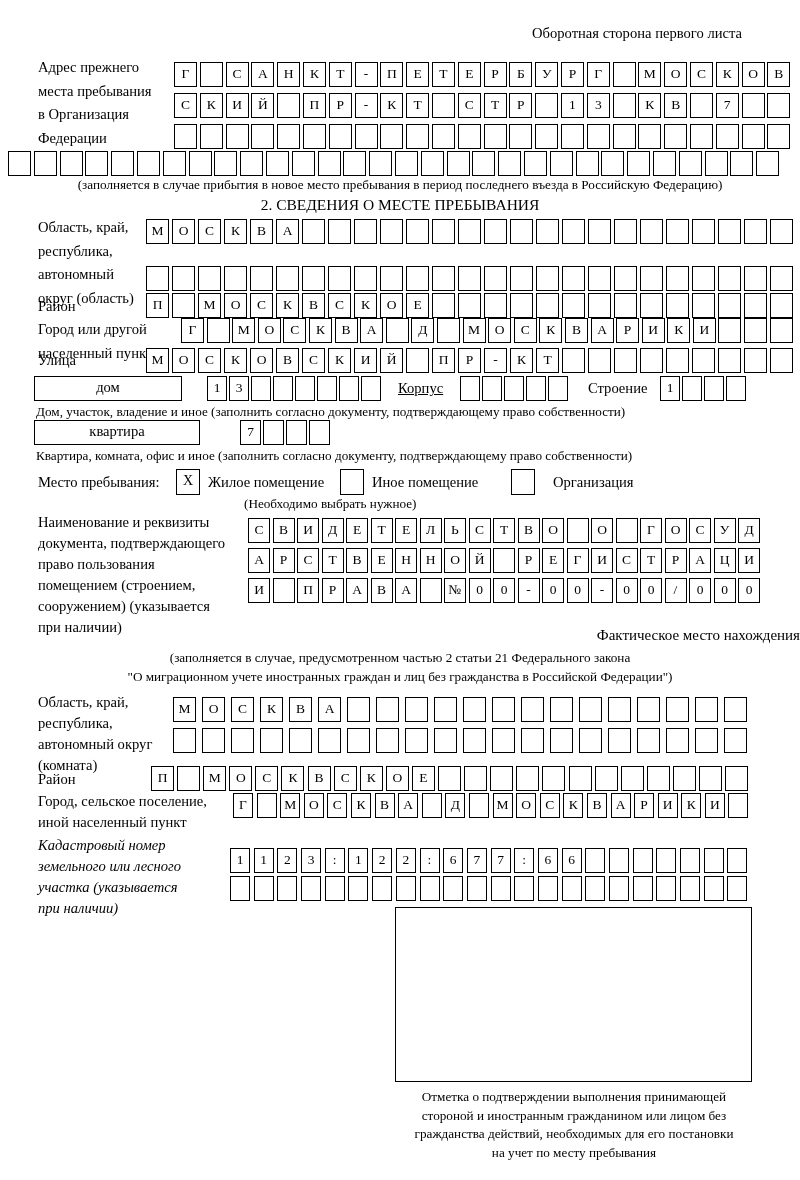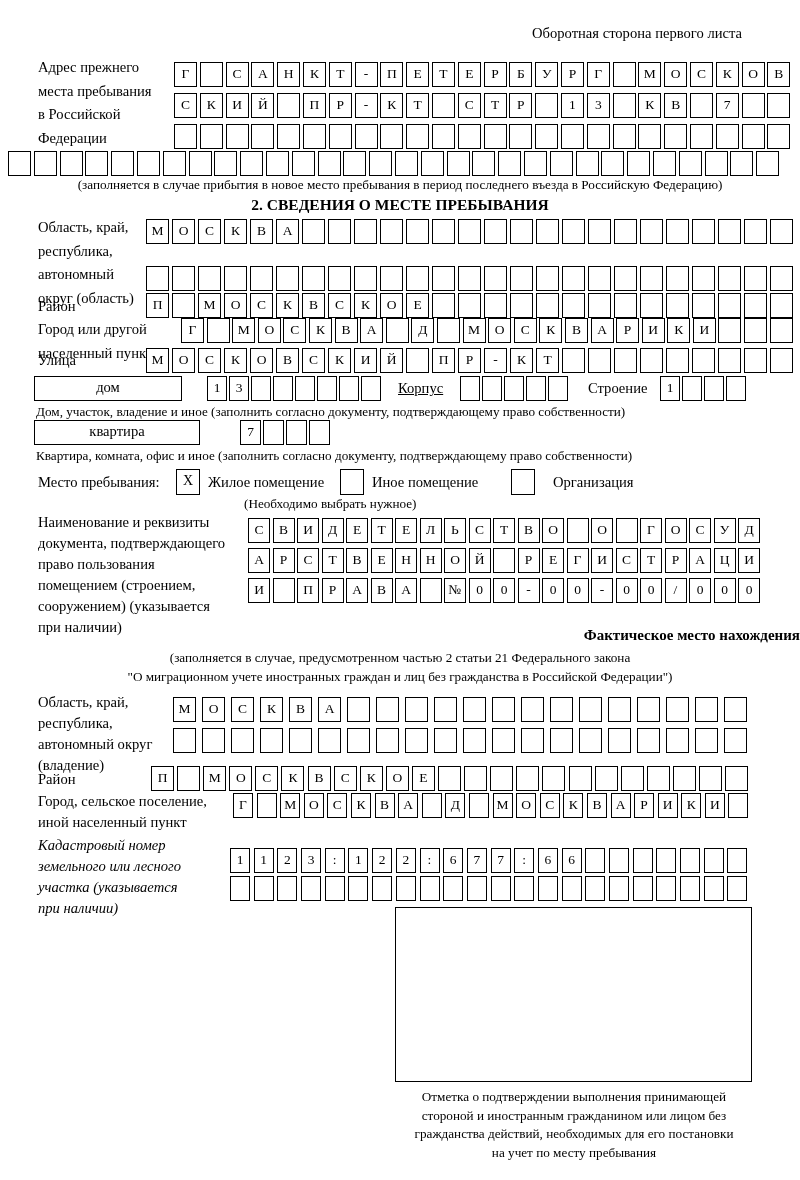--- a/index.html
+++ b/index.html
@@ -6,21 +6,21 @@
   #page{
     position:relative;width:800px;height:1180px;background:#fff;
     font-family:"Liberation Serif","DejaVu Serif",serif;color:#000;overflow:hidden;
   }
   .abs{position:absolute;}
   .lbl{font-size:14.6px;line-height:23.5px;white-space:nowrap;}
   .lh21{line-height:21px;}
   .lh22{line-height:21px;}
   .cap{font-size:13.2px;white-space:nowrap;}
   .center{left:0;width:800px;text-align:center;}
-  .hdr{font-weight:bold;font-size:15.5px;}
+  .hdr{font-weight:normal;font-size:15.5px;}
   .cells{position:absolute;display:flex;gap:2.8px;}
   .cell{
     box-sizing:border-box;flex:0 0 auto;
     width:var(--cw,23px);height:25px;border:1.6px solid #000;
     font-size:13.5px;line-height:21px;text-align:center;background:#fff;
   }
   .bigbox{
     box-sizing:border-box;position:absolute;height:25px;border:1.7px solid #000;
     text-align:center;font-size:14.6px;line-height:21px;background:#fff;
   }
@@ -34,21 +34,21 @@
 </head>
 <body>
 
 <div id="page">
 
   <div class="abs lbl" style="left:420px;top:22px;width:322px;text-align:right;">Оборотная сторона первого листа</div>
 
   <div class="abs lbl capblock" style="left:38px;top:56px;">
     <div>Адрес прежнего</div>
     <div>места пребывания</div>
-    <div>в Российской</div>
+    <div>в Организация</div>
     <div>Федерации</div>
   </div>
 
   <div class="cells" style="left:174px;top:62px;">
       <span class="cell">Г</span>
       <span class="cell"></span>
       <span class="cell">С</span>
       <span class="cell">А</span>
       <span class="cell">Н</span>
       <span class="cell">К</span>
@@ -435,21 +435,21 @@
     </div>
 
   <div class="abs hdr center" style="top:627px;font-size:15px;text-align:right;">Фактическое место нахождения</div>
   <div class="abs cap center" style="top:650px;">(заполняется в случае, предусмотренном частью 2 статьи 21 Федерального закона</div>
   <div class="abs cap center" style="top:669px;">"О миграционном учете иностранных граждан и лиц без гражданства в Российской Федерации")</div>
 
   <div class="abs lbl lh22 capblock" style="left:38px;top:692px;">
     <div>Область, край,</div>
     <div>республика,</div>
     <div>автономный округ</div>
-    <div>(владение)</div>
+    <div>(комната)</div>
   </div>
   <div class="cells" style="left:173px;top:697px;gap:6px;">
       <span class="cell">М</span>
       <span class="cell">О</span>
       <span class="cell">С</span>
       <span class="cell">К</span>
       <span class="cell">В</span>
       <span class="cell">А</span>
       <span class="cell"></span>
       <span class="cell"></span>

